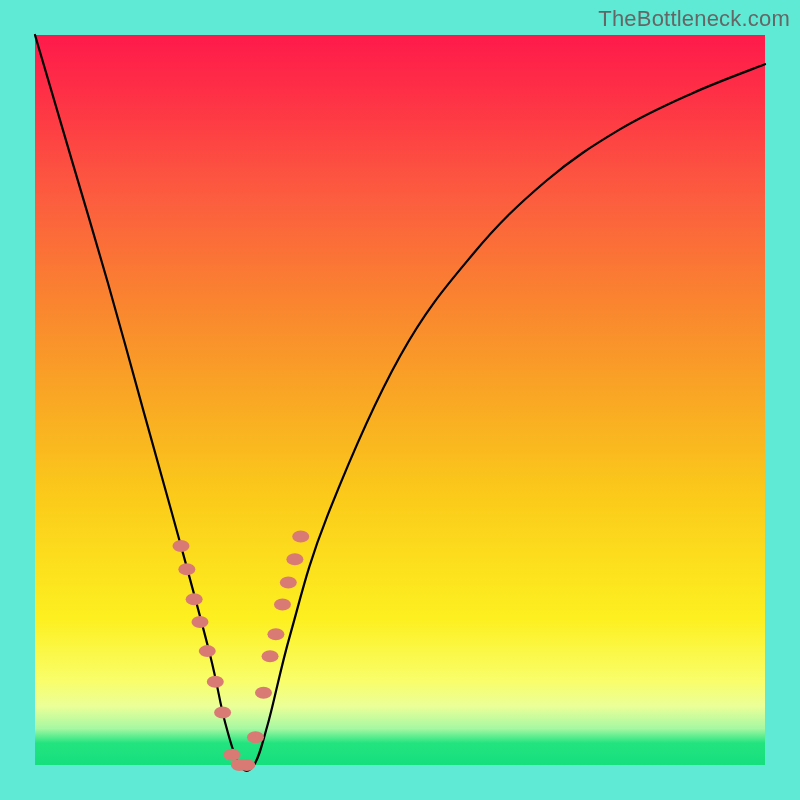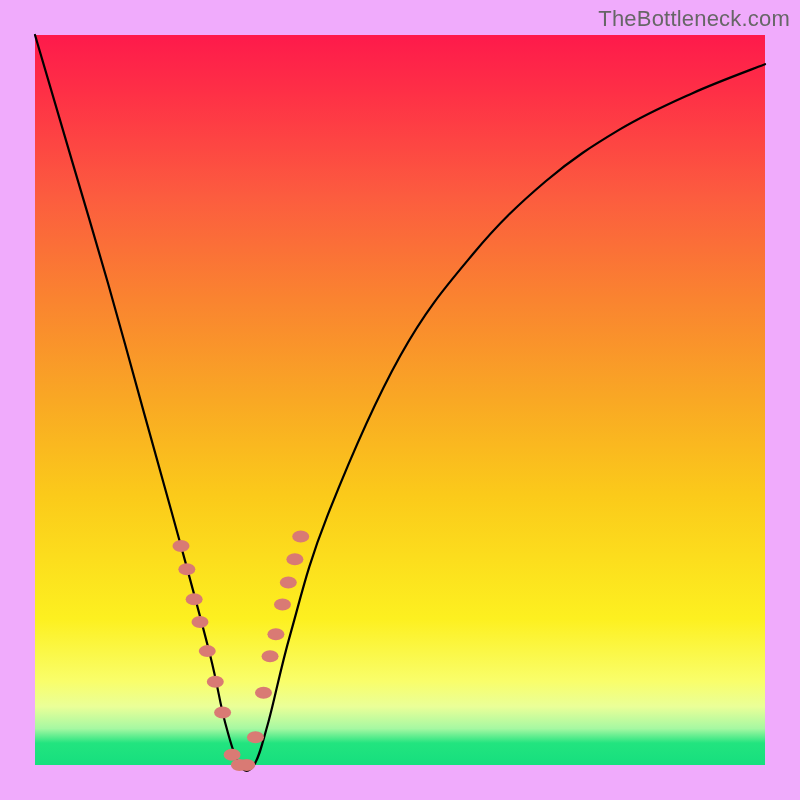--- a/index.html
+++ b/index.html
@@ -8,21 +8,21 @@
     width: 800px;
     height: 800px;
     background: #000;
     overflow: hidden;
     font-family: Arial, Helvetica, sans-serif;
   }
   .frame {
     position: relative;
     width: 800px;
     height: 800px;
-    background: #f0abfc;
+    background: #5eead4;
   }
   .plot-area {
     position: absolute;
     left: 35px;
     top: 35px;
     width: 730px;
     height: 730px;
     
     background: linear-gradient(
       to bottom,

